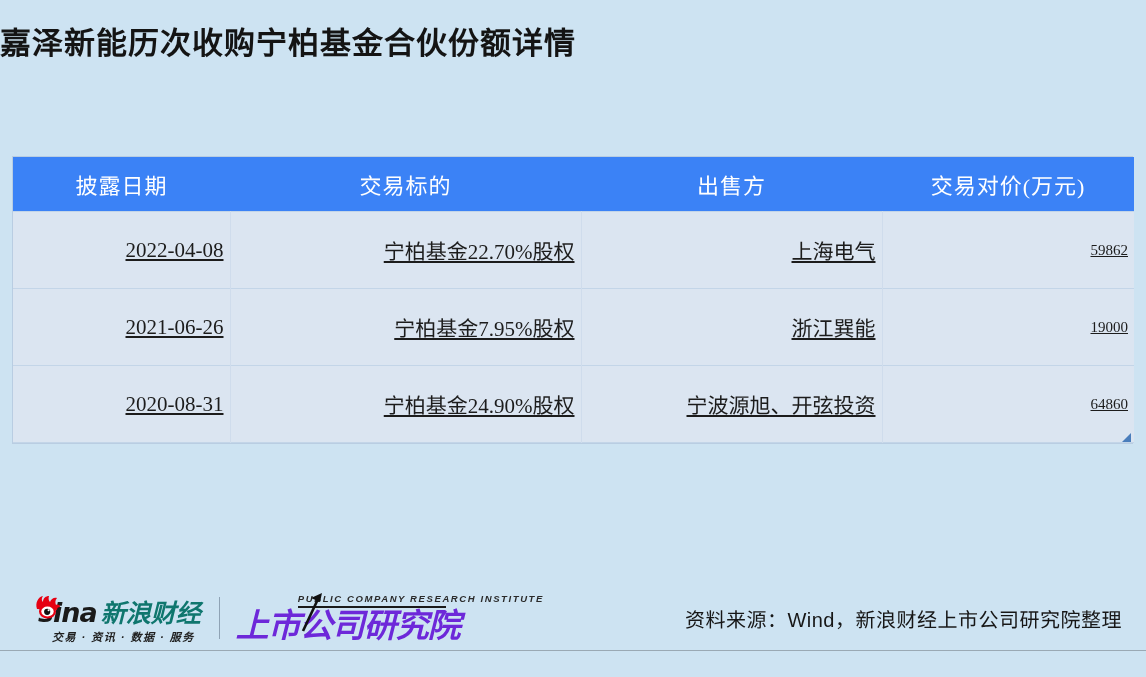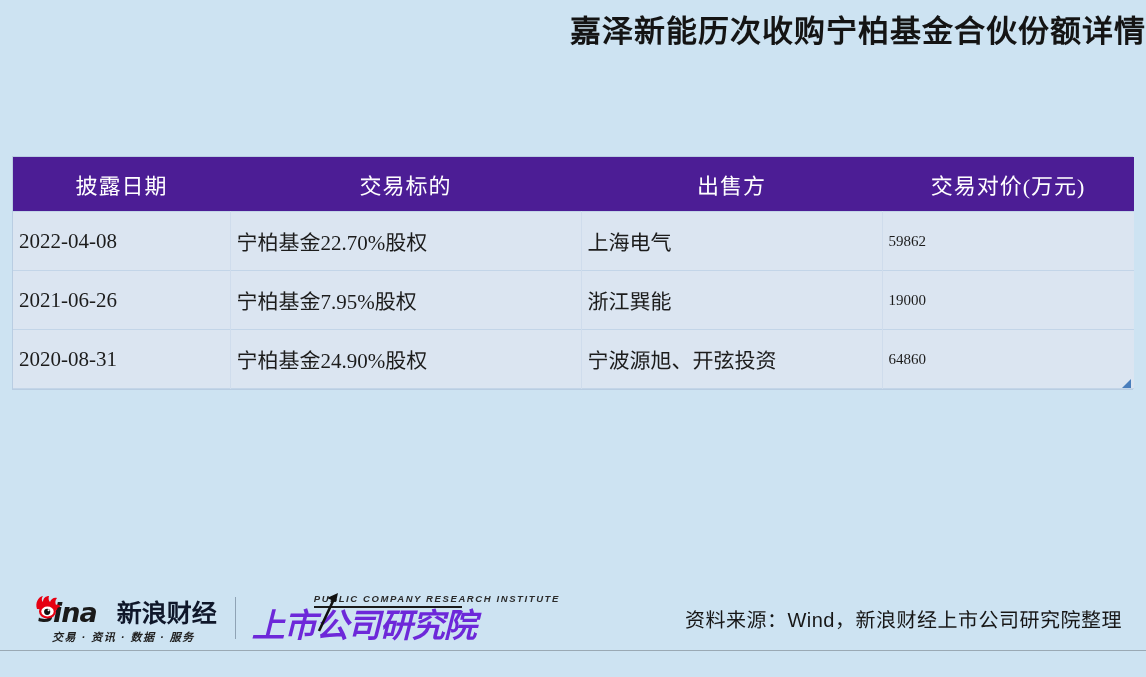--- a/index.html
+++ b/index.html
@@ -12,23 +12,23 @@
     background: #cde3f2;
     font-family: "Liberation Serif", "DejaVu Serif", serif;
     overflow: hidden;
     position: relative;
   }
 
   
   .page-title {
     position: absolute;
     left: 0;
-    top: 10px;
+    top: 22px;
     width: 1146px;
-    text-align: right;
+    text-align: left;
     font-family: "Liberation Sans", "DejaVu Sans", sans-serif;
     font-weight: bold;
     font-size: 31px;
     letter-spacing: 1px;
     color: #141414;
     line-height: 44px;
     white-space: nowrap;
   }
 
   
@@ -45,43 +45,44 @@
     border-collapse: collapse;
     width: 100%;
     table-layout: fixed;
   }
   table.data-table col.c0 { width: 217px; }
   table.data-table col.c1 { width: 351px; }
   table.data-table col.c2 { width: 301px; }
   table.data-table col.c3 { width: 252px; }
 
   thead tr.header-row {
-    background: #4c1d95;
+    background: #3b82f6;
   }
   thead th {
     color: #ffffff;
     font-weight: normal;
     font-size: 22px;
     height: 54px;
     text-align: center;
     vertical-align: middle;
     padding: 0 4px;
     white-space: nowrap;
     letter-spacing: 1px;
   }
 
   tbody td {
     height: 58px;
-    text-align: left;
+    text-align: right;
     vertical-align: middle;
     font-size: 21px;
     color: #1c1c1c;
-    padding: 0 6px;
+    padding: 9px 6px;
     white-space: nowrap;
     border-right: 1px solid #e3e9ef;
+    text-decoration: underline;
   }
   tbody td:last-child { border-right: none; }
 
   tbody tr.row-odd  td { background: #dbe5f1; border-right-color: #cfdcec; }
   tbody tr.row-even td { background: #ffffff; border-right-color: #e4e4e4; }
 
   tbody tr.row-odd  { border-top: 1px solid #c3d5e8; border-bottom: 1px solid #c3d5e8; }
   tbody tr.row-even { border-top: 1px solid #dfe5ea; border-bottom: 1px solid #dfe5ea; }
 
   .num-cell { font-size: 15px; }
@@ -139,24 +140,25 @@
     font-style: italic;
     font-size: 27px;
     color: #1a1a1a;
     letter-spacing: -1px;
     line-height: 26px;
     margin-left: -24px;
   }
   .sina-cn {
     font-family: "Liberation Sans", "DejaVu Sans", sans-serif;
     font-weight: bold;
+    font-style: italic;
     font-size: 25px;
-    color: #0f172a;
+    color: #0f766e;
     line-height: 26px;
-    margin-left: 20px;
+    margin-left: 4px;
     letter-spacing: 0px;
   }
   .sina-tagline {
     font-family: "Liberation Sans", "DejaVu Sans", sans-serif;
     font-weight: bold;
     font-style: italic;
     font-size: 11px;
     color: #1f1f1f;
     letter-spacing: 1.5px;
     margin-top: 2px;

